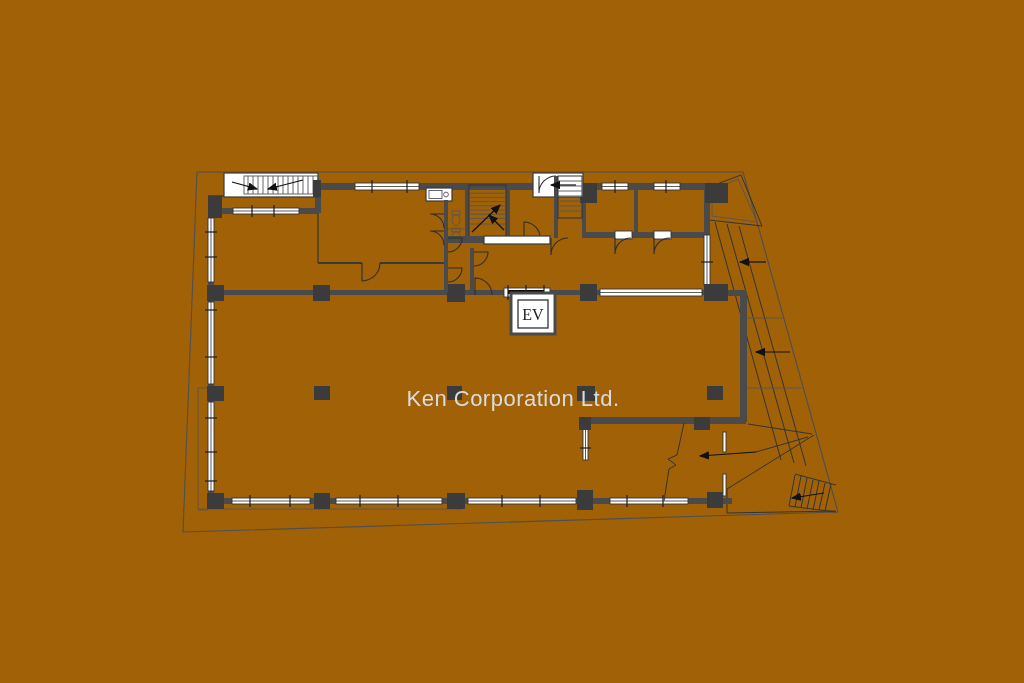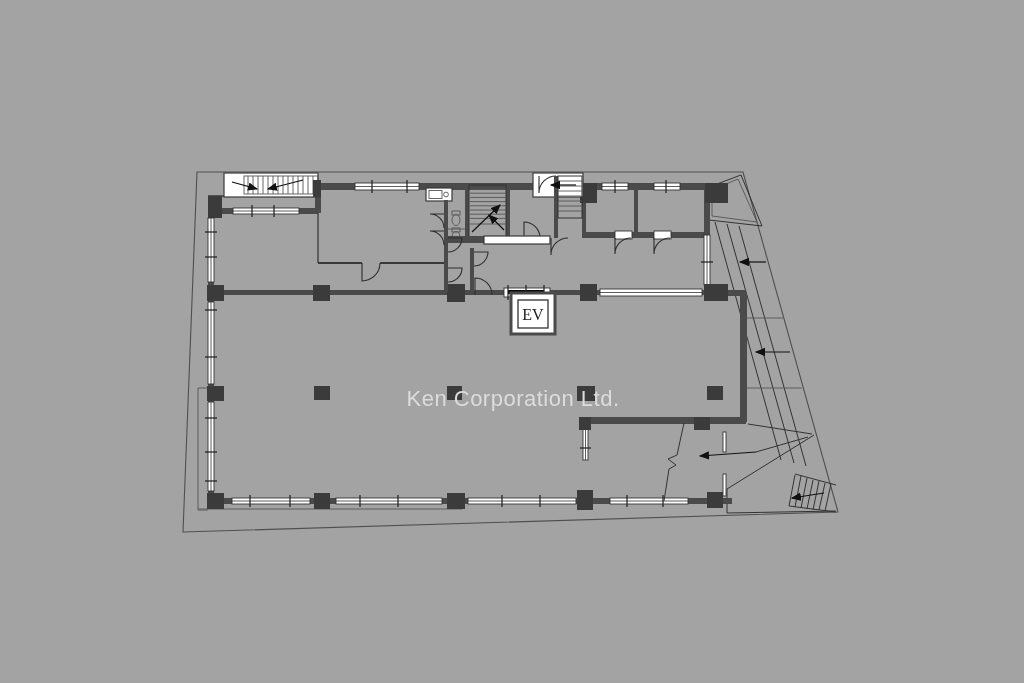--- a/index.html
+++ b/index.html
@@ -1,16 +1,16 @@
 <!DOCTYPE html>
 <html><head>
 <meta charset="utf-8">
 <style>
   html,body{margin:0;padding:0;background:#fff;}
-  .stage{position:relative;width:1024px;height:683px;background:#a3a3a3;overflow:hidden;
+  .stage{position:relative;width:1024px;height:683px;background:#a16207;overflow:hidden;
          font-family:"Liberation Sans",sans-serif;}
   svg{position:absolute;left:0;top:0;}
   
   .wall{fill:#4a4a4a;}
   .col{fill:#3b3b3b;}
   .t1{stroke:#333;stroke-width:1;fill:none;}
   .t12{stroke:#3a3a3a;stroke-width:1.3;fill:none;}
   .t08{stroke:#555;stroke-width:0.9;fill:none;}
   .prop{stroke:#4f4f4f;stroke-width:1.1;fill:none;}
   .win{fill:#ffffff;stroke:#333;stroke-width:0.9;}

